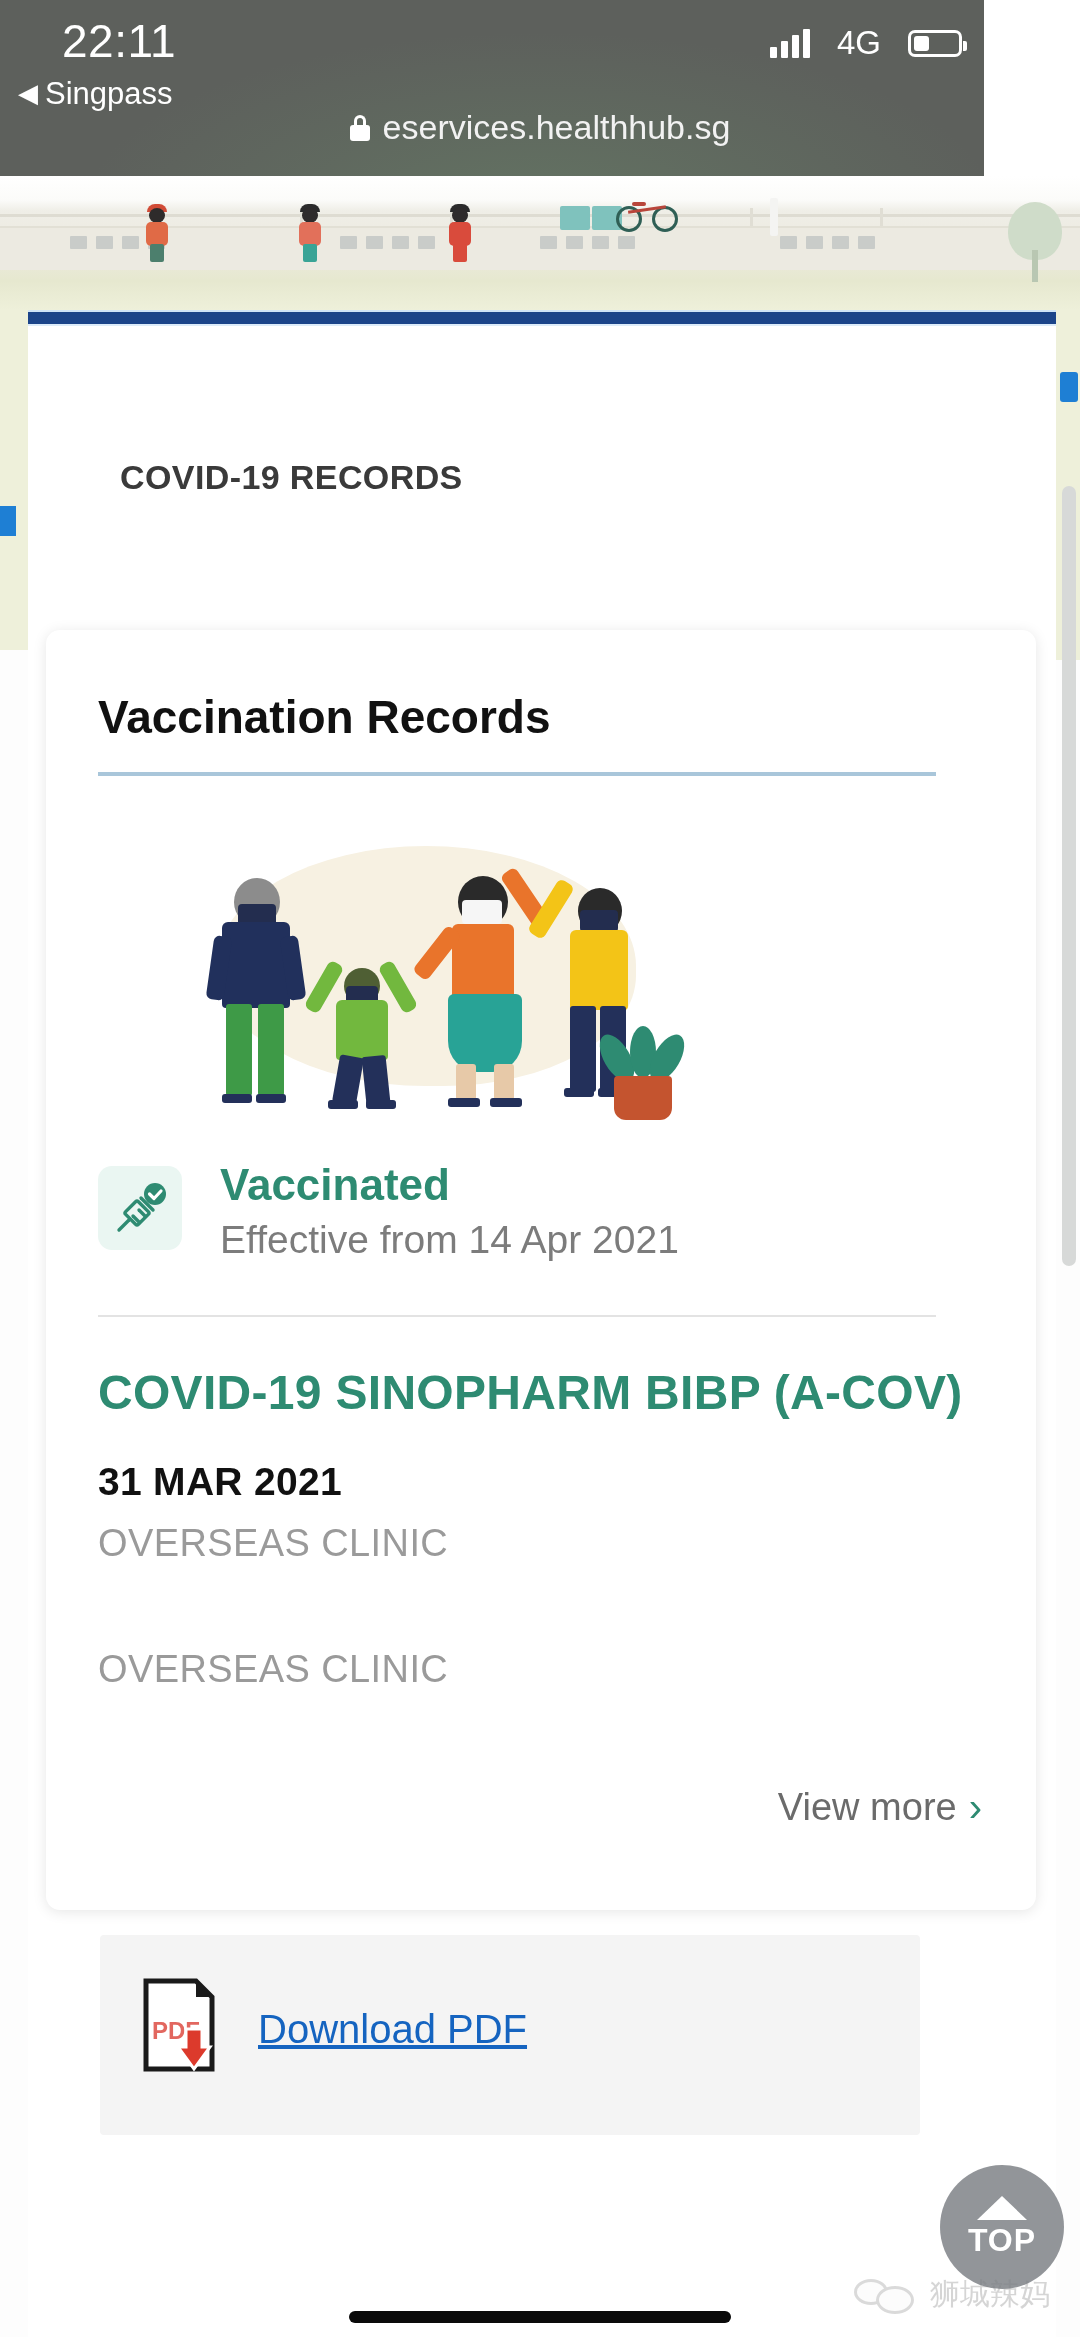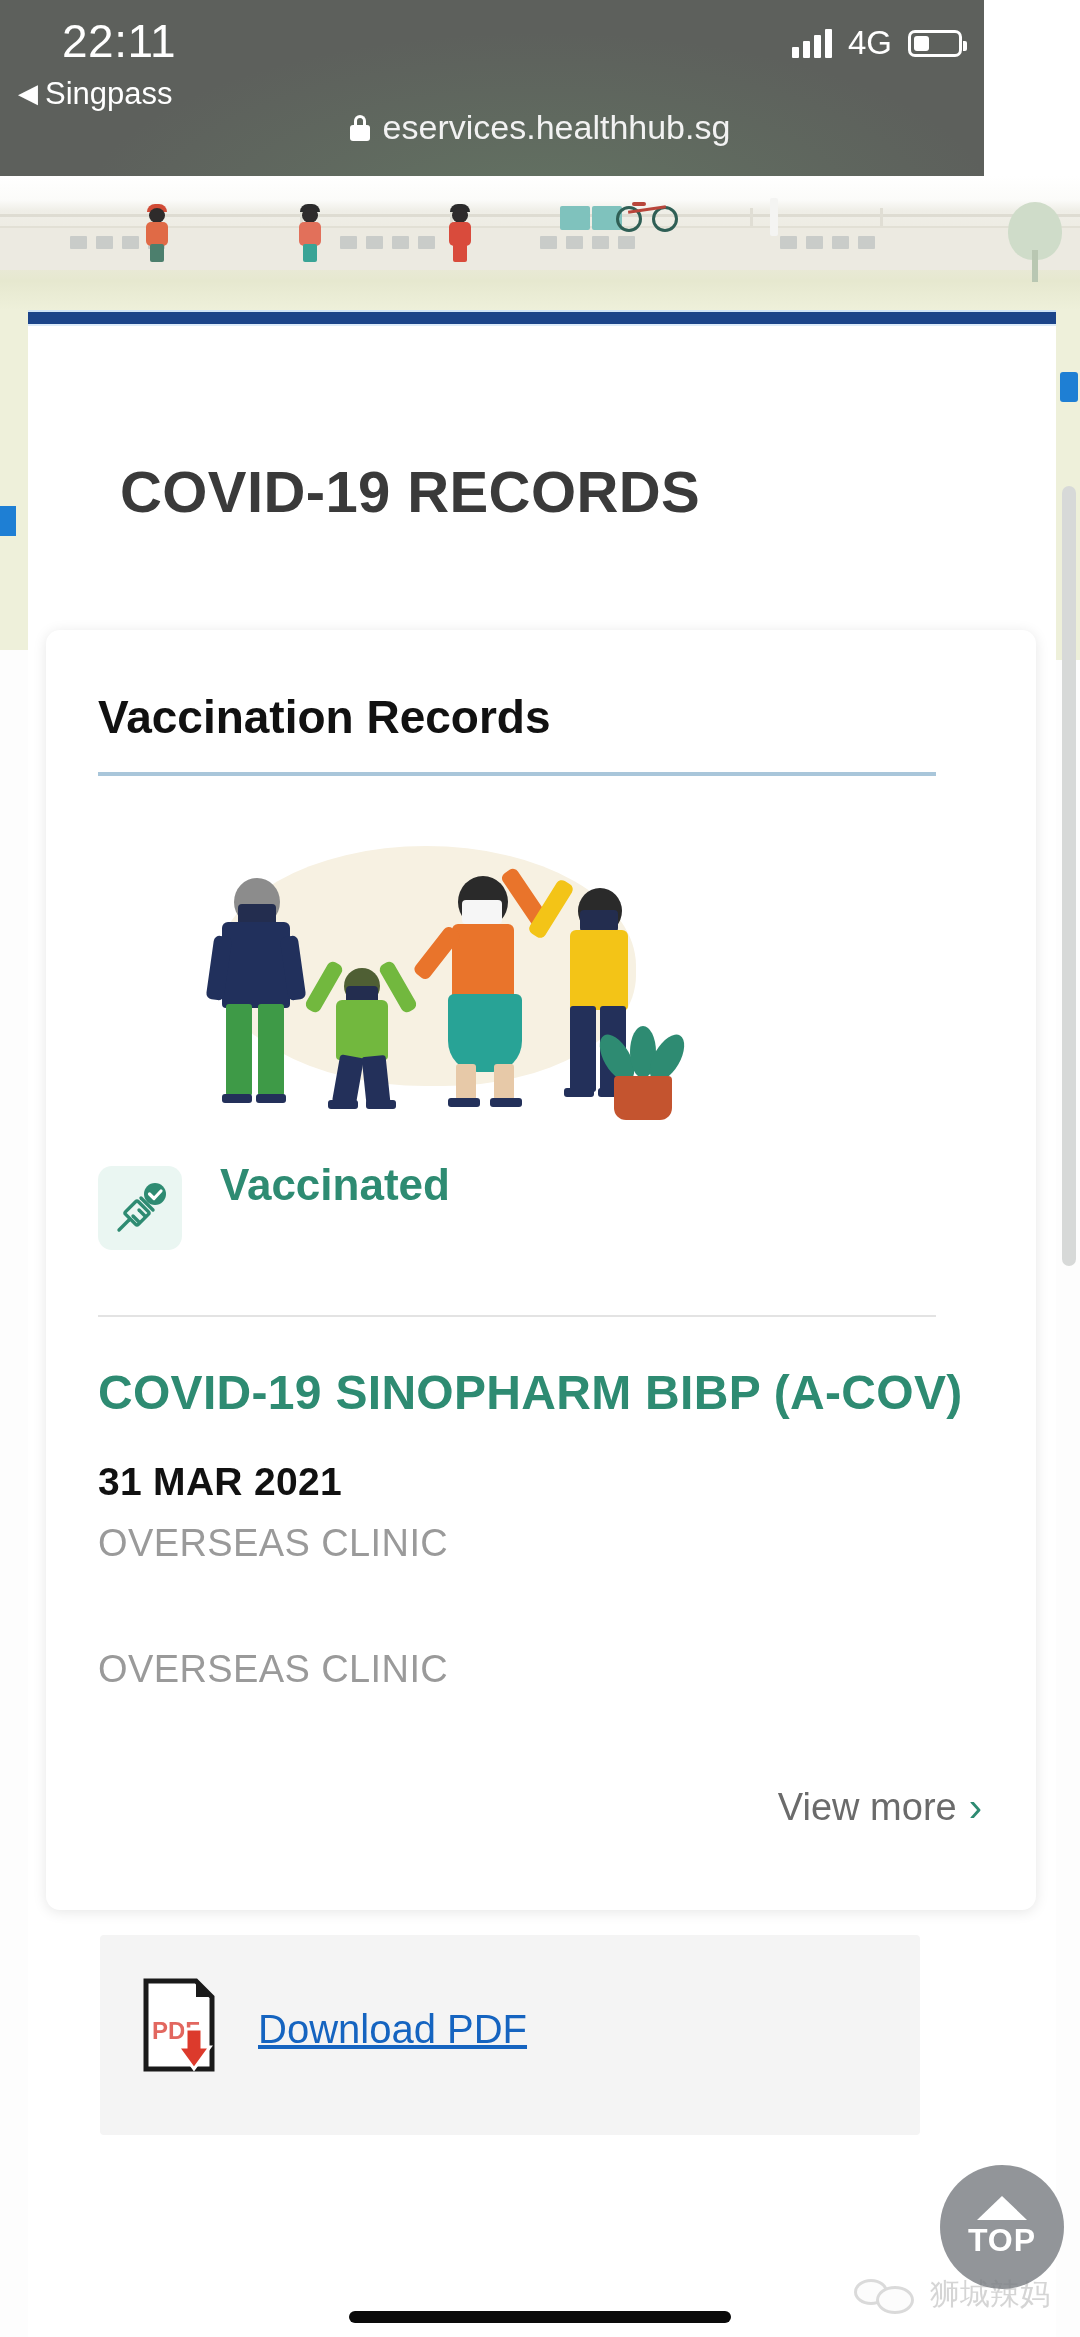--- a/index.html
+++ b/index.html
@@ -24,21 +24,21 @@
     position:absolute; left:62px; top:14px;
     font-size:46px; font-weight:400; color:#ffffff; letter-spacing:.5px;
   }
   .back-link {
     position:absolute; left:18px; top:76px;
     font-size:31px; color:#ffffff; display:flex; align-items:center; gap:7px;
   }
   .back-caret { font-size:26px; line-height:1; position:relative; top:-1px; }
   .status-right {
     position:absolute; right:22px; top:24px;
-    display:flex; align-items:center; gap:16px;
+    display:flex; align-items:center; gap:27px;
   }
   .signal { display:flex; align-items:flex-end; gap:4px; height:30px; }
   .signal i { display:block; width:7px; background:#fff; border-radius:1px; }
   .signal i:nth-child(1){height:11px;}
   .signal i:nth-child(2){height:17px;}
   .signal i:nth-child(3){height:23px;}
   .signal i:nth-child(4){height:29px;}
   .net { font-size:33px; color:#fff; letter-spacing:0; }
   .battery {
     width:54px; height:27px; border:3px solid #fff; border-radius:7px;
@@ -125,21 +125,21 @@
     position:absolute; left:0; top:0; width:1028px; height:16px;
     background:#1b4489; border-top:2px solid #cfe4f7; border-bottom:2px solid #dcebf9;
   }
 
   .page-head {
     position:absolute; left:0; top:16px; width:1028px; height:330px;
     background:#ffffff;
   }
   .page-title {
     position:absolute; left:92px; top:132px;
-    font-size:58px; font-weight:bold; color:#3a3a3a; letter-spacing:.4px;
+    font-size:34px; font-weight:bold; color:#3a3a3a; letter-spacing:.4px;
   }
   .switch-profile {
     position:absolute; left:790px; top:105px; width:130px;
     display:flex; flex-direction:column; align-items:center; gap:5px;
     cursor:pointer;
   }
   .sp-icon { width:86px; height:64px; }
   .sp-label {
     font-size:31px; color:#4a86c5; line-height:1.05; text-align:center;
   }
@@ -452,20 +452,21 @@
                 <line x1="30" y1="16" x2="42" y2="28"></line>
                 <line x1="22" y1="34" x2="28" y2="40"></line>
                 <line x1="28" y1="28" x2="34" y2="34"></line>
               </g>
               <circle cx="44" cy="12" r="11" fill="#2e8b72"></circle>
               <polyline points="38.5,12 43,16.5 50,9" fill="none" stroke="#fff" stroke-width="3.2" stroke-linecap="round" stroke-linejoin="round"></polyline>
             </svg>
           </span>
         </span>
         <div class="vax-title">Vaccinated</div>
+        <div class="vax-sub">Effective from 14 Apr 2021</div>
       </div>
       <div class="row-divider"></div>
 
       <div class="vaccine-name">COVID-19 SINOPHARM BIBP (A-COV)</div>
 
       <div class="dose" style="top:830px;">
         <div class="d-date">31 MAR 2021</div>
         <div class="d-place">OVERSEAS CLINIC</div>
       </div>
       <div class="dose" style="top:1000px;">

